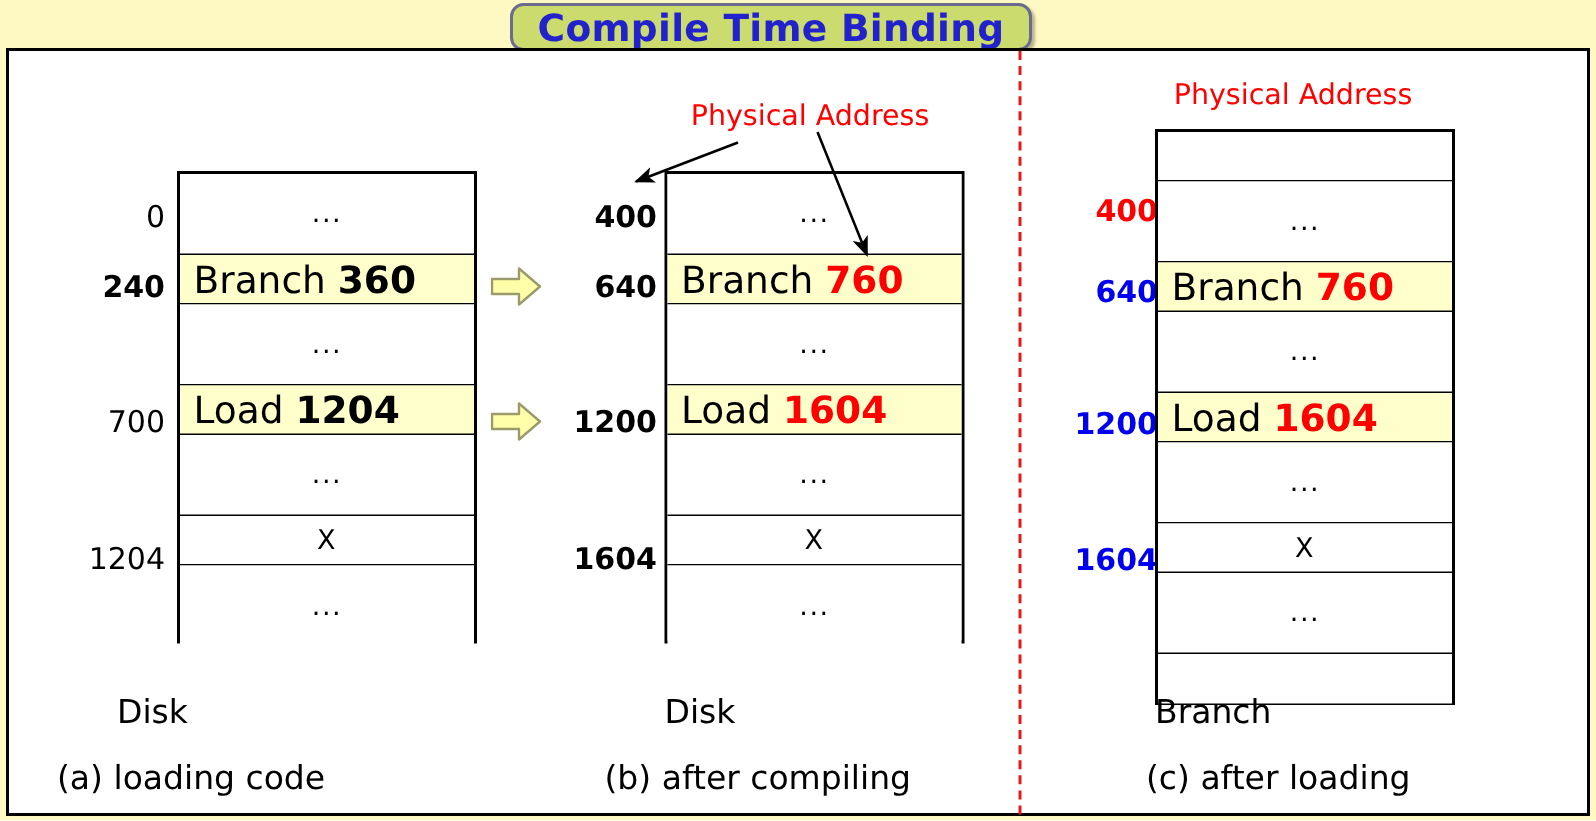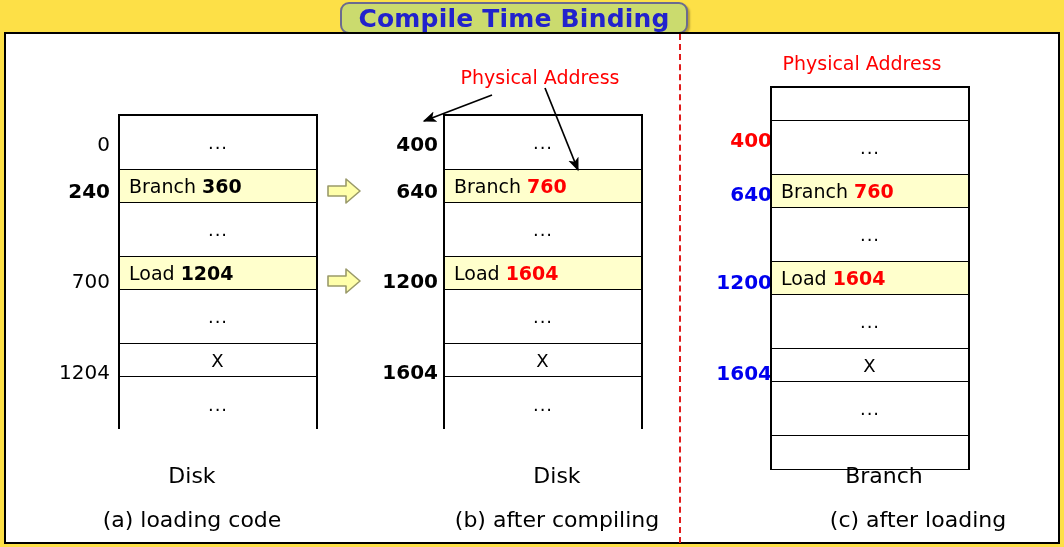--- a/index.html
+++ b/index.html
@@ -7,21 +7,21 @@
     padding: 0;
     background: #ffffff;
   }
   body {
     font-family: "DejaVu Sans", "Liberation Sans", sans-serif;
   }
   #stage {
     position: relative;
     width: 1064px;
     height: 547px;
-    background: #fde047;
+    background: #fef9c3;
     overflow: hidden;
   }
 
   
   .title-banner {
     position: absolute;
     left: 340px;
     top: 2px;
     width: 348px;
     height: 32px;
@@ -95,21 +95,21 @@
   .mem-row.hl { background: #ffffcc; }
   .mem-row .cell-center {
     width: 100%;
     text-align: center;
     font-size: 18px;
     color: #000000;
     letter-spacing: 1px;
   }
   .mem-row .cell-left {
     padding-left: 9px;
-    font-size: 19px;
+    font-size: 25px;
     color: #000000;
     white-space: nowrap;
   }
   .mem-row .cell-left .num { font-weight: bold; }
   .mem-row .cell-left .num.red { color: #ff0000; }
 
   
   .addr {
     position: absolute;
     font-size: 20px;
@@ -127,23 +127,22 @@
     position: absolute;
     width: 34px;
     height: 26px;
   }
 
   
   .caption {
     position: absolute;
     font-size: 22px;
     color: #000000;
-    text-align: center;
-    white-space: nowrap;
-    margin-left: 14px;
+    text-align: left;
+    white-space: nowrap;
   }
 
   
   .pointer-layer {
     position: absolute;
     left: 0; top: 0;
     width: 1064px;
     height: 547px;
     pointer-events: none;
   }

